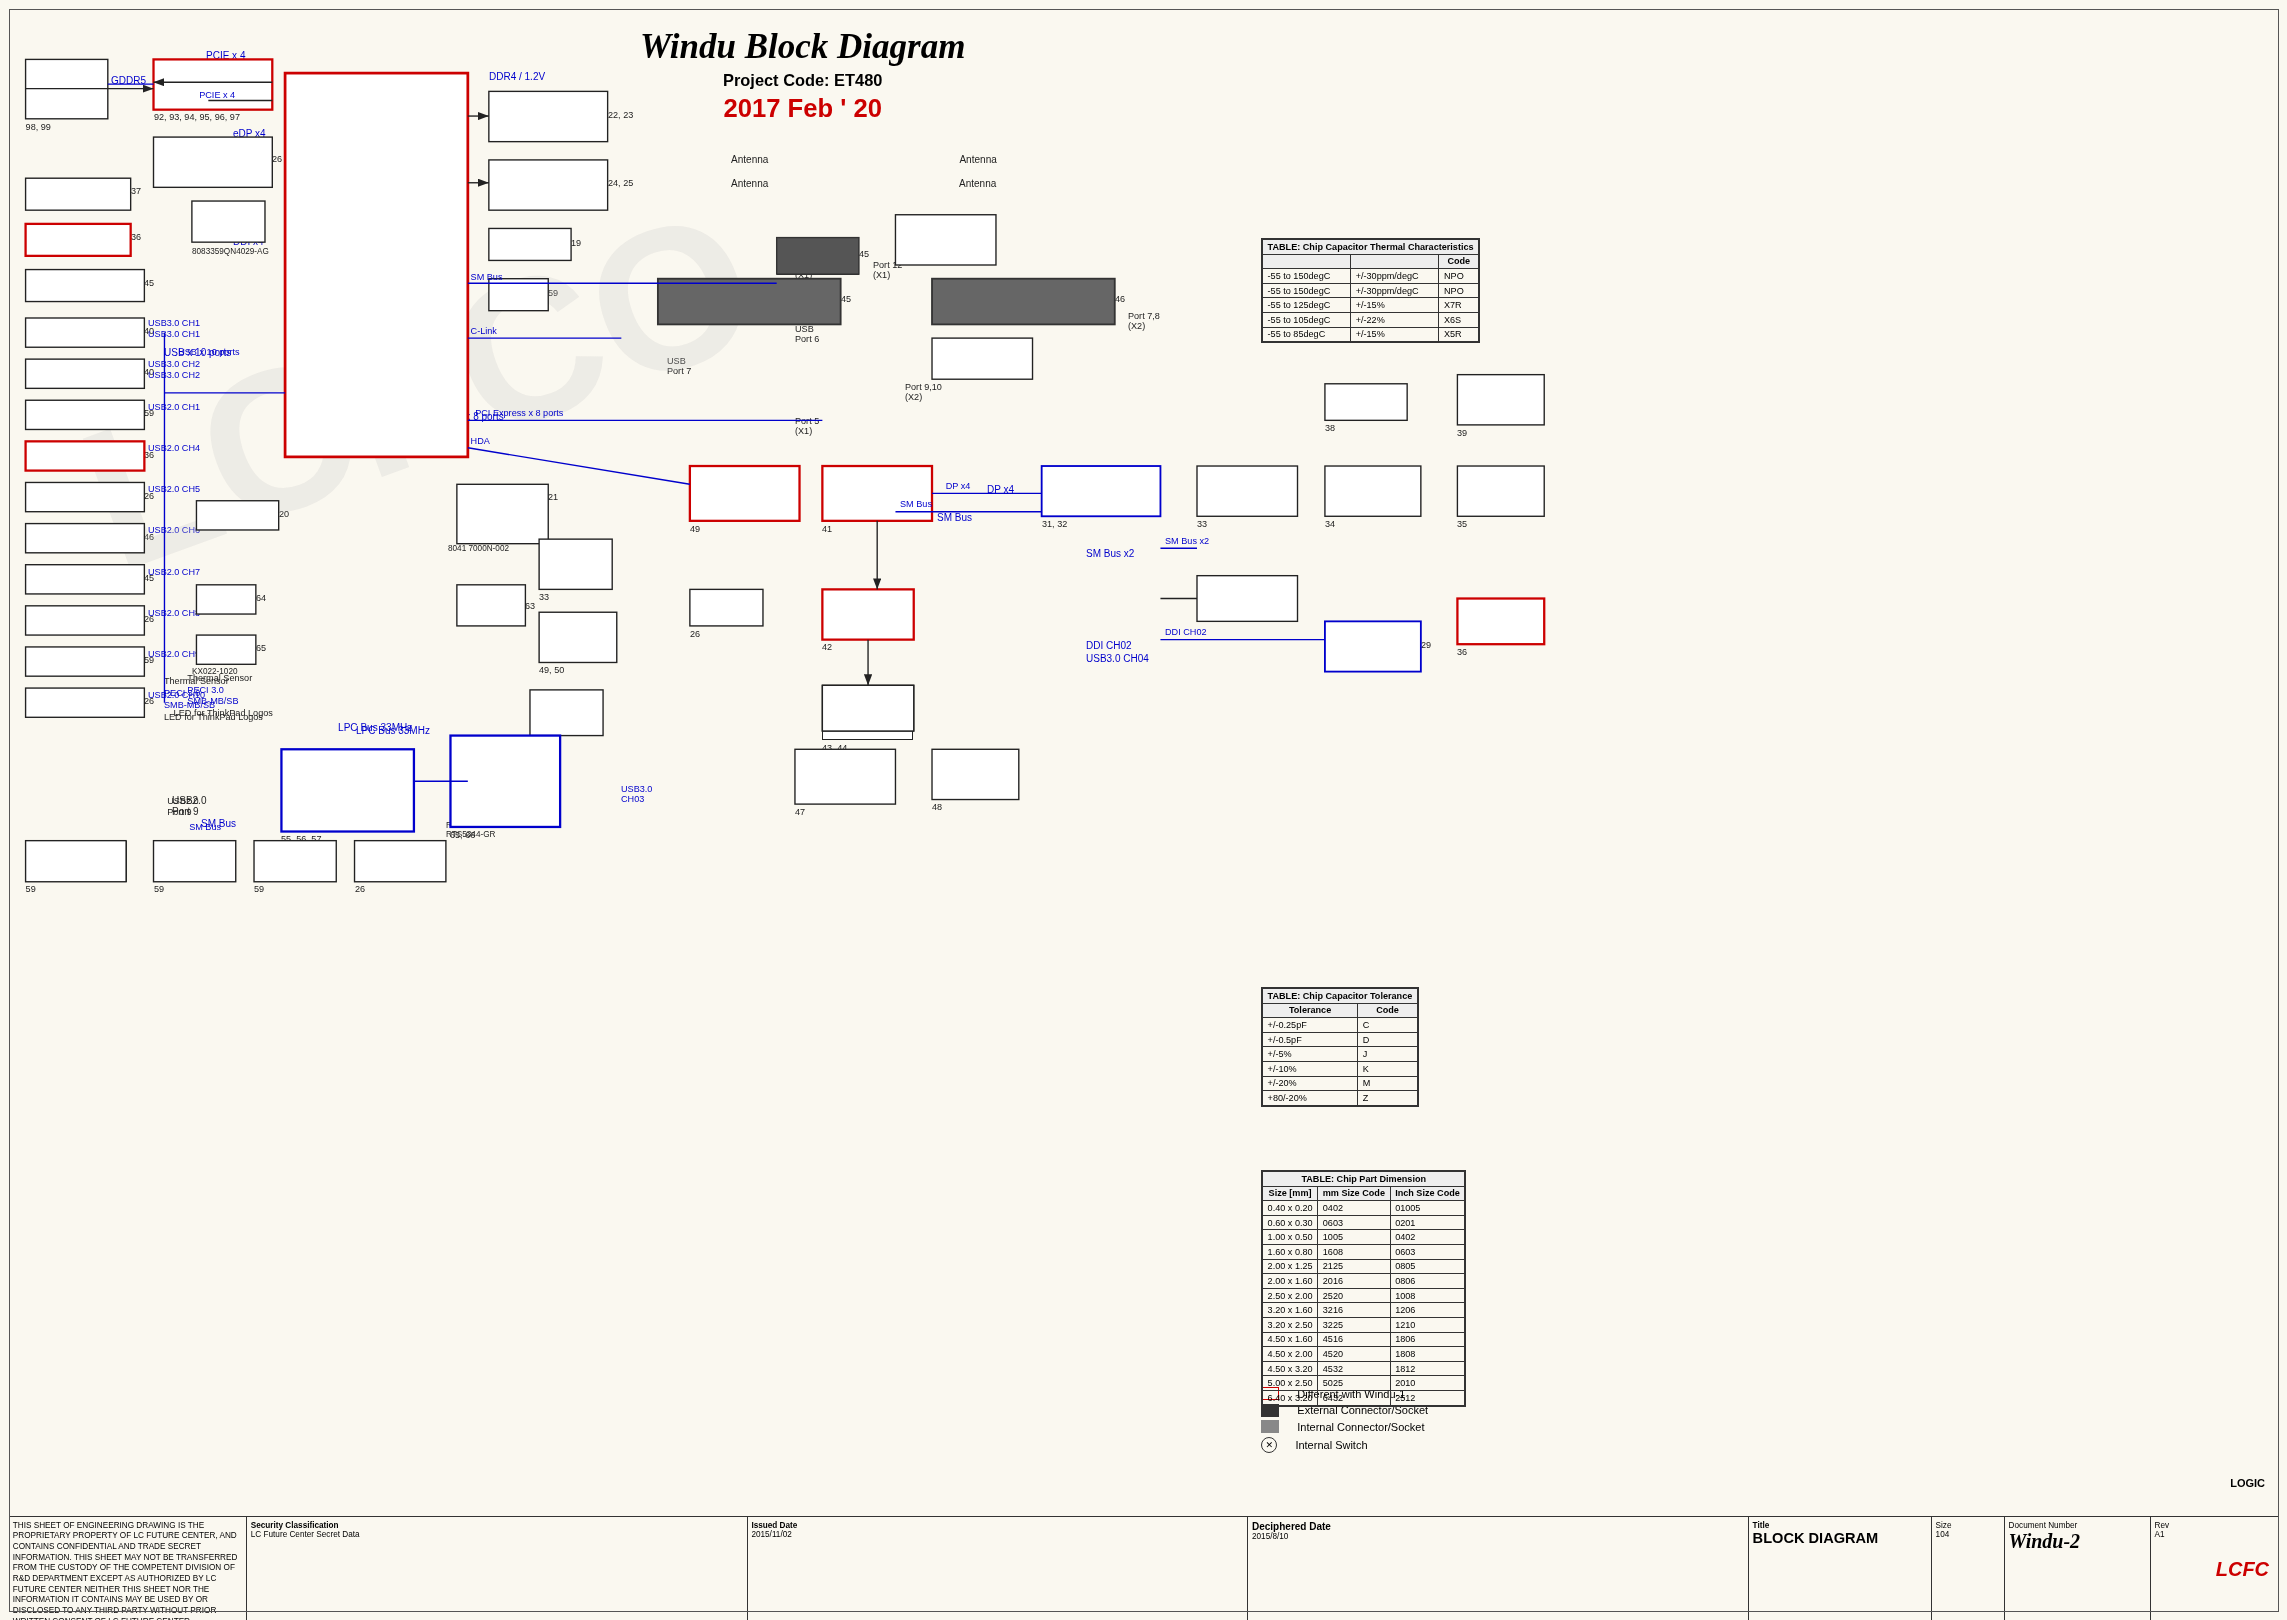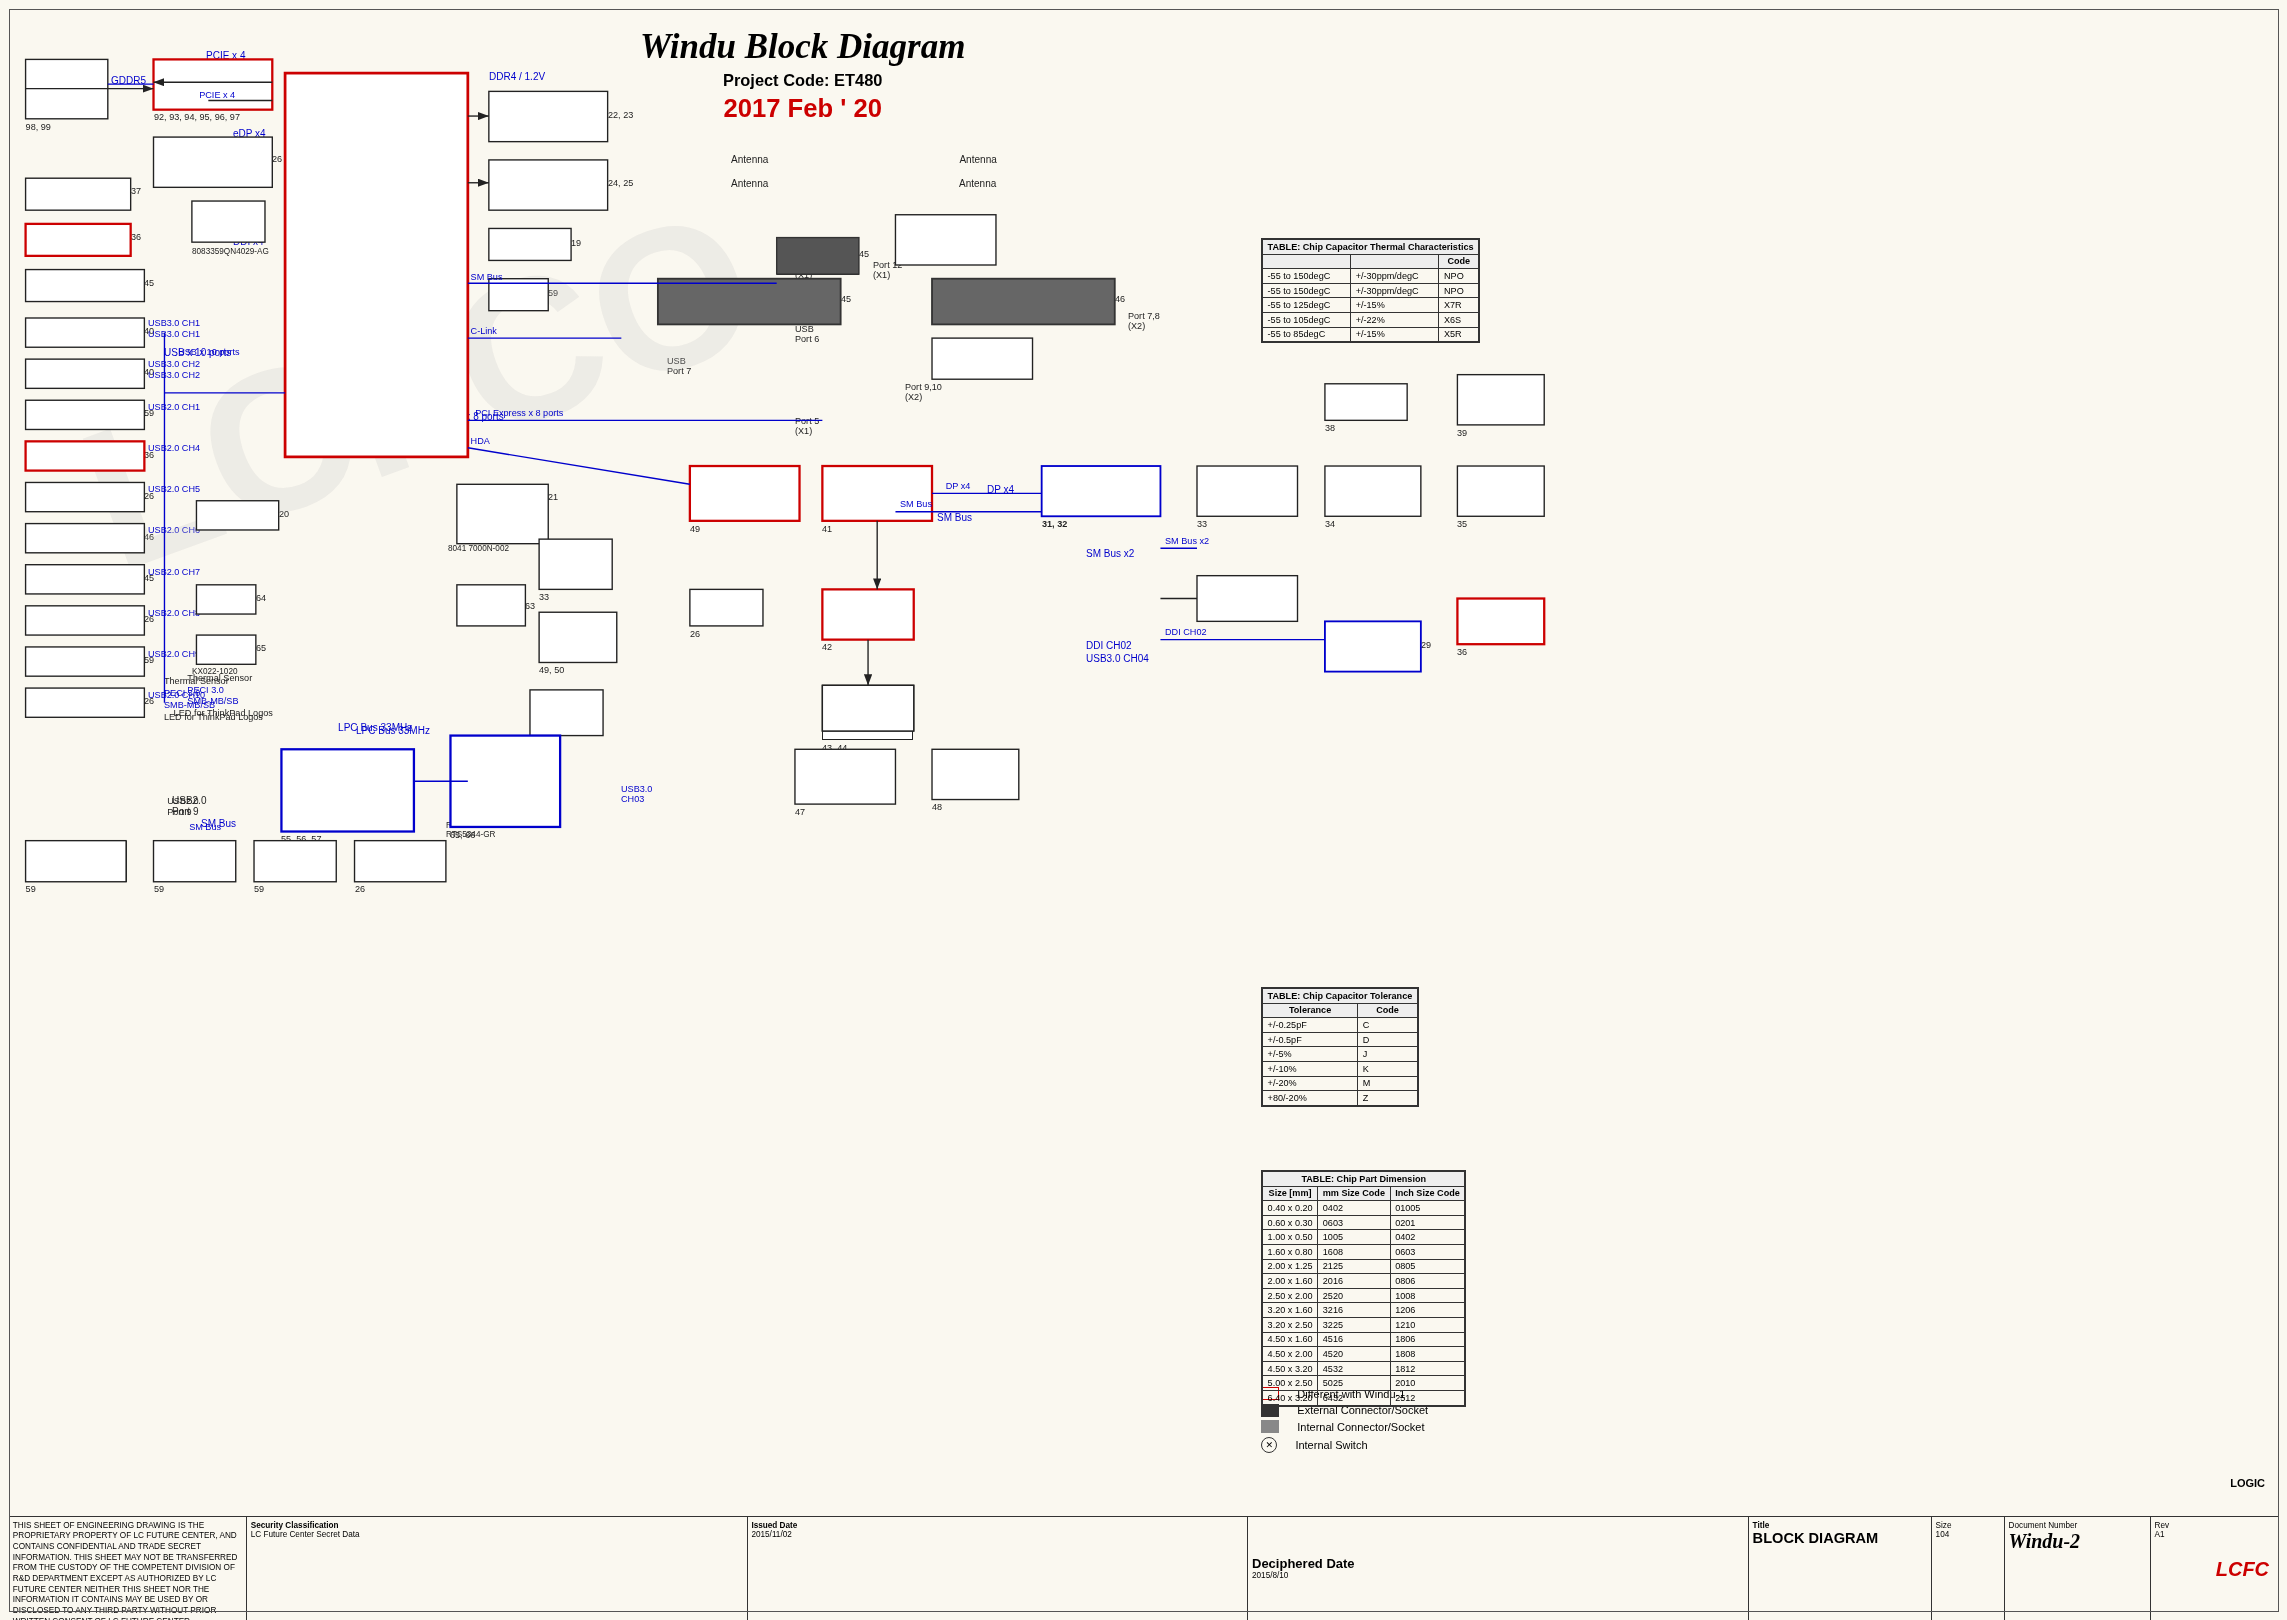--- a/index.html
+++ b/index.html
@@ -567,21 +567,21 @@
   </div>
 
   <div class="box" style="left:895px;top:215px;width:101px;height:50px;flex-direction:column;font-size:9.1px;">
     <span>PCIE MUX</span>
     <span>CBTL02043AB0</span>
   </div>
 
   <div class="box blue-border" style="left:1042px;top:466px;width:119px;height:50px;flex-direction:column;">
     <span>Alpine Ridge-LP</span>
   </div>
-  <div class="small-label" style="left:1042px;top:519px;font-weight:bold;">31, 32</div>
+  <div class="small-label" style="left:1042px;top:519px;">31, 32</div>
 
   <div class="box" style="left:1197px;top:466px;width:101px;height:50px;flex-direction:column;font-size:10px;">
     <span>PD Controller</span>
     <span style="font-size:9.1px;">TS3DS10224</span>
   </div>
   <div class="small-label" style="left:1197px;top:519px;">33</div>
 
   <div class="box" style="left:1325px;top:466px;width:96px;height:50px;flex-direction:column;font-size:10px;">
     <span>SBU SW</span>
     <span style="font-size:9.1px;">TI TPS65988</span>
@@ -945,21 +945,21 @@
       <div style="display:flex;border-bottom:1.4px solid #333;flex:1;">
         <div style="flex:1;padding:3.7px;border-right:1.4px solid #333;">
           <div style="font-weight:bold;font-size:8.2px;">Security Classification</div>
           <div style="font-size:8.2px;">LC Future Center Secret Data</div>
         </div>
         <div style="flex:1;padding:3.7px;border-right:1.4px solid #333;">
           <div style="font-weight:bold;font-size:8.2px;">Issued Date</div>
           <div style="font-size:8.2px;">2015/11/02</div>
         </div>
         <div style="flex:1;padding:3.7px;">
-          <div style="font-weight:bold;font-size:13px;margin-top:35px;">Deciphered Date</div>
+          <div style="font-weight:bold;font-size:10px;">Deciphered Date</div>
           <div style="font-size:8.2px;">2015/8/10</div>
         </div>
       </div>
     </div>
 
     <div style="flex:0 0 183px;border-right:1.4px solid #333;padding:3.7px;">
       <div style="font-size:8.2px;font-weight:bold;">Title</div>
       <div style="font-size:14.6px;font-weight:bold;">BLOCK DIAGRAM</div>
     </div>
 

